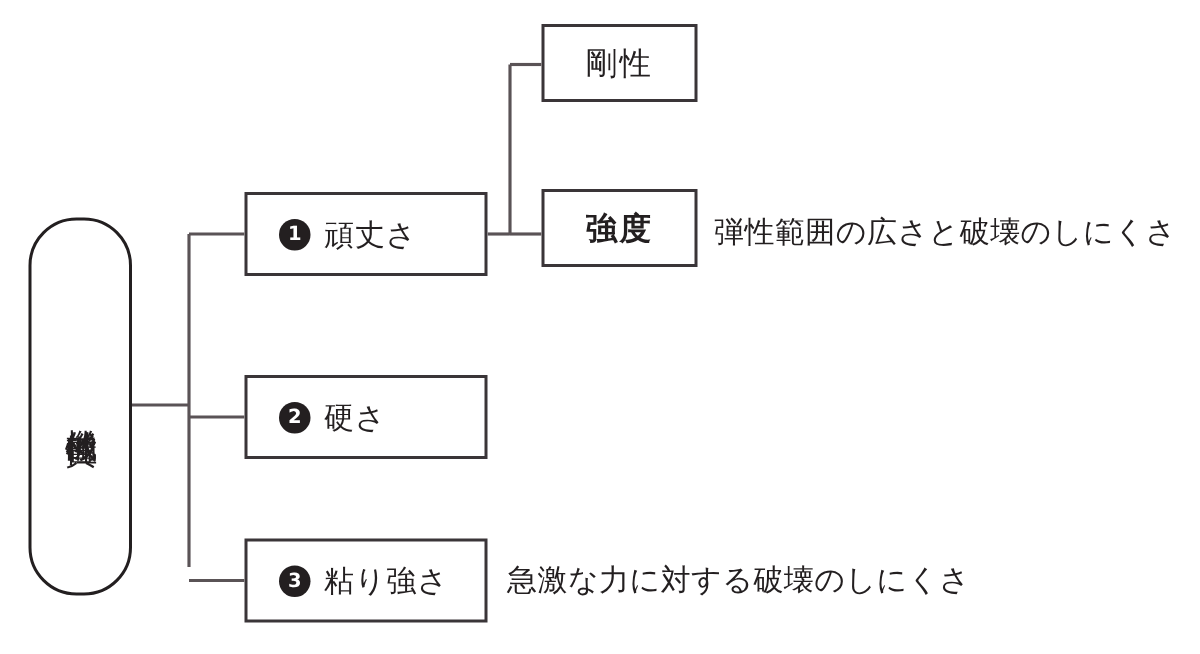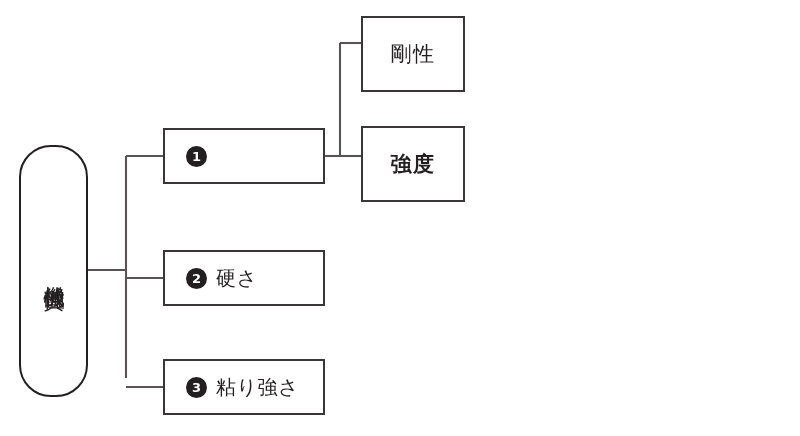--- a/index.html
+++ b/index.html
@@ -68,21 +68,21 @@
   }
   .node.level2 {
     left: 163px;
     width: 162px;
     height: 56px;
     padding-left: 21px;
   }
   .node.level3 {
     left: 361px;
     width: 104px;
-    height: 76px;
+    height: 52px;
     justify-content: center;
   }
   #node-toughness { top: 128px; }
   #node-hardness  { top: 250px; }
   #node-tenacity  { top: 359px; }
   #node-rigidity  { top: 16px; }
   #node-strength  { top: 126px; font-weight: bold; }
 
   .node-text {
     font-size: 20px;
@@ -147,34 +147,37 @@
       <path d="M340 156 H361"></path>
     </g>
   </svg>
 
   <div class="root-node">
     <div class="root-label">機械的性質</div>
   </div>
 
   <div class="node level2" id="node-toughness">
     <span class="bullet">1</span>
+    <span class="node-text">頑丈さ</span>
   </div>
 
   <div class="node level2" id="node-hardness">
     <span class="bullet">2</span>
     <span class="node-text">硬さ</span>
   </div>
 
   <div class="node level2" id="node-tenacity">
     <span class="bullet">3</span>
     <span class="node-text">粘り強さ</span>
   </div>
 
   <div class="node level3" id="node-rigidity">
     <span class="node-text">剛性</span>
   </div>
 
   <div class="node level3" id="node-strength">
     <span class="node-text">強度</span>
   </div>
 
+  <div class="desc" id="desc-strength">弾性範囲の広さと破壊のしにくさ</div>
+  <div class="desc" id="desc-tenacity">急激な力に対する破壊のしにくさ</div>
 
 </div>
 
 </body></html>

